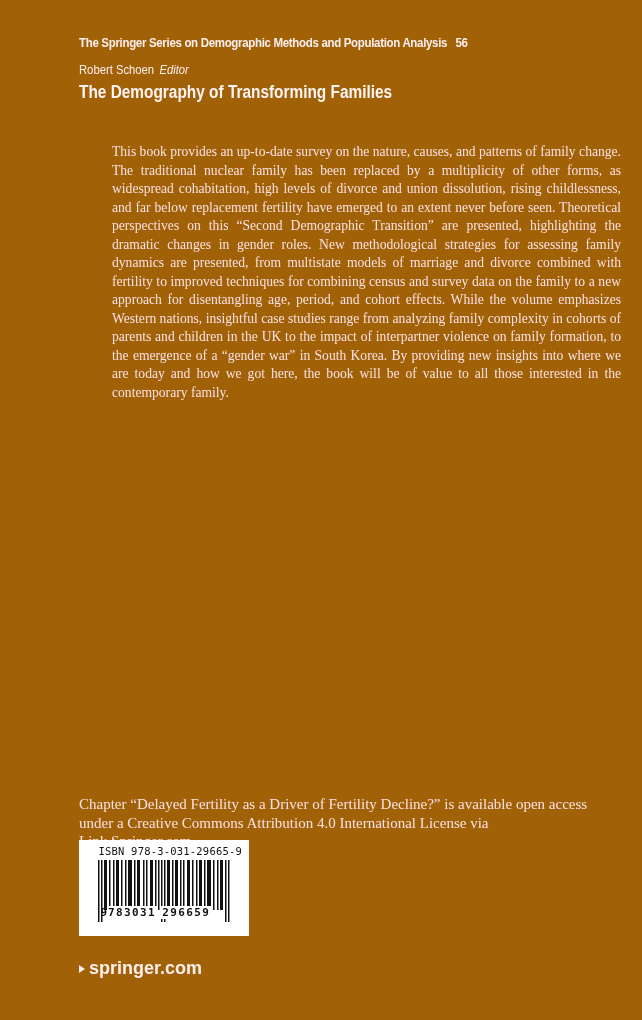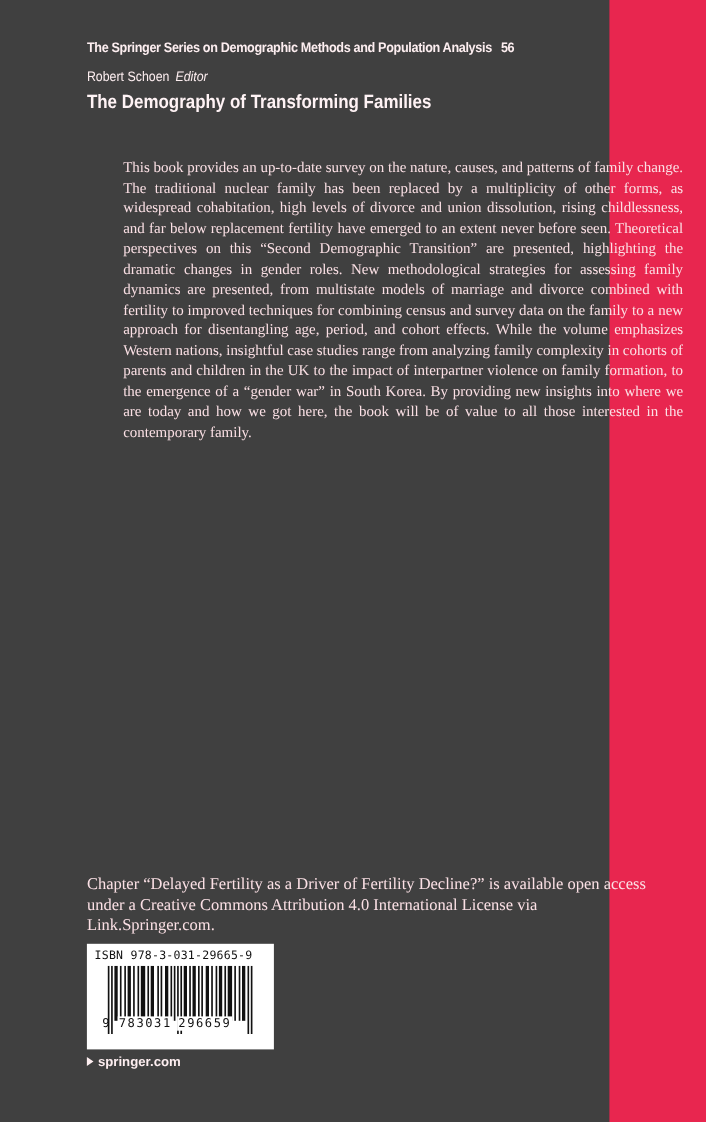--- a/index.html
+++ b/index.html
@@ -4,23 +4,23 @@
   <style>
     * { margin: 0; padding: 0; box-sizing: border-box; }
     html, body {
       width: 642px;
       height: 1020px;
       background: #E8264F;
       overflow: hidden;
     }
     .cover {
       position: relative;
-      width: 554px;
+      width: 642px;
       height: 1020px;
-      background: #404040;
+      background: #a16207;
       color: #FBE3E7;
     }
     .series {
       position: absolute;
       left: 79px;
       top: 36px;
       font-family: "Liberation Sans", sans-serif;
       font-weight: bold;
       font-size: 12.5px;
       letter-spacing: -0.35px;
@@ -72,59 +72,61 @@
       top: 795px;
       width: 509px;
       font-family: "Liberation Serif", serif;
       font-size: 15px;
       line-height: 18.5px;
       color: #FBE0E5;
     }
     .barcode-box {
       position: absolute;
       left: 79px;
-      top: 858px;
+      top: 840px;
       width: 170px;
       height: 96px;
       background: #FFFFFF;
       padding: 5px 7px 4px 7px;
+      text-align: right;
     }
     .isbn-text {
       font-family: "DejaVu Sans Mono", monospace;
       font-size: 10.5px;
       color: #111;
       letter-spacing: 0.2px;
       white-space: nowrap;
       line-height: 13px;
     }
     .bars {
       position: relative;
       height: 62px;
       margin-top: 2px;
+      font-weight: bold;
     }
     .bars svg { display: block; }
     .ean-digits {
       position: absolute;
       left: 7px;
       bottom: 3px;
       font-family: "DejaVu Sans Mono", monospace;
       font-size: 11px;
       color: #111;
       white-space: nowrap;
     }
     .ean-digits .d-first { display: inline-block; width: 14px; }
     .ean-digits .d-left { display: inline-block; background: #fff; padding: 0 1px; letter-spacing: 1.4px; }
     .ean-digits .d-right { display: inline-block; background: #fff; padding: 0 1px; letter-spacing: 1.4px; margin-left: 4px; }
     .springer-link {
       position: absolute;
       left: 79px;
       top: 958px;
       font-family: "Liberation Sans", sans-serif;
       font-weight: bold;
-      font-size: 12px;
+      font-size: 18px;
       color: #FDEEF0;
       display: flex;
       align-items: center;
       gap: 4px;
       text-decoration: none;
     }
     .arrow-icon {
       display: inline-block;
       width: 0;
       height: 0;

